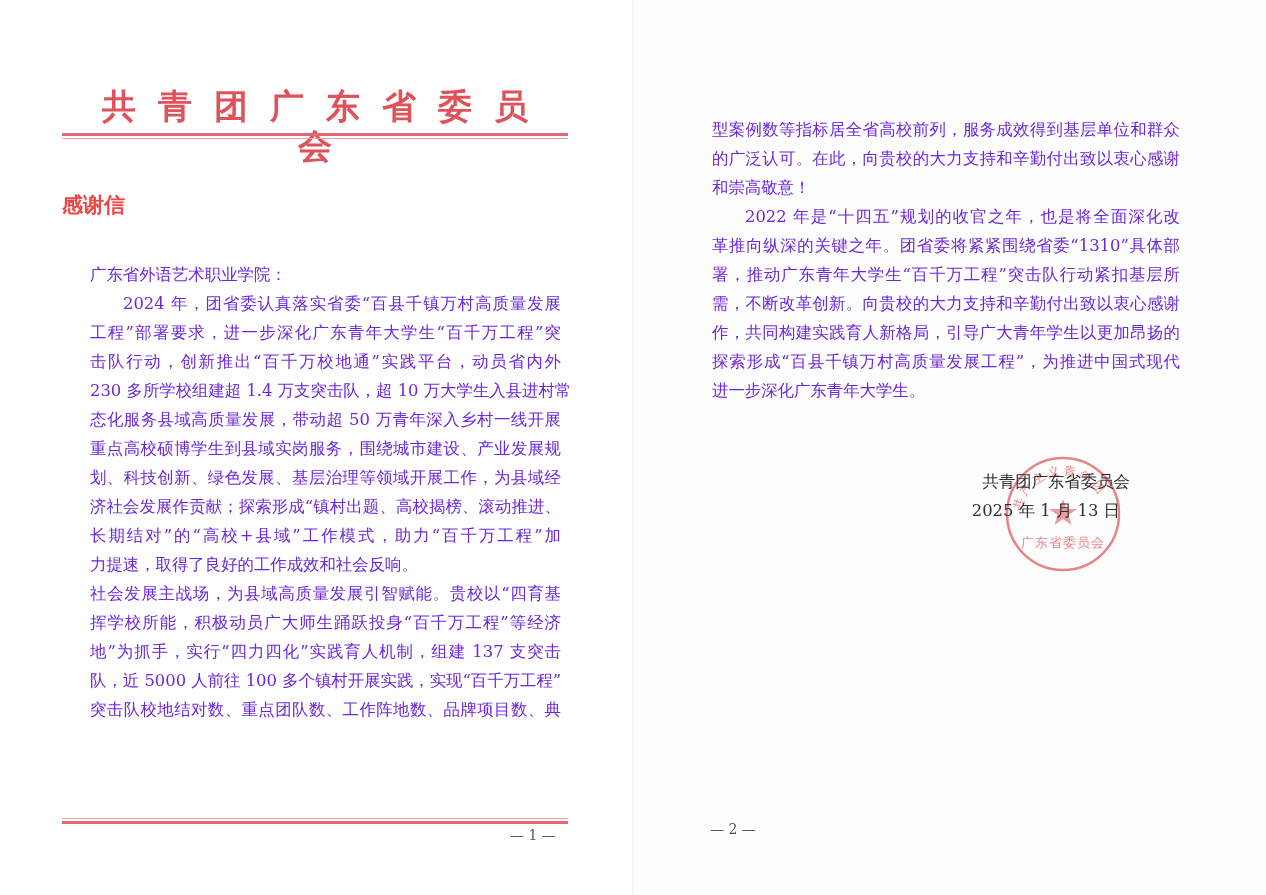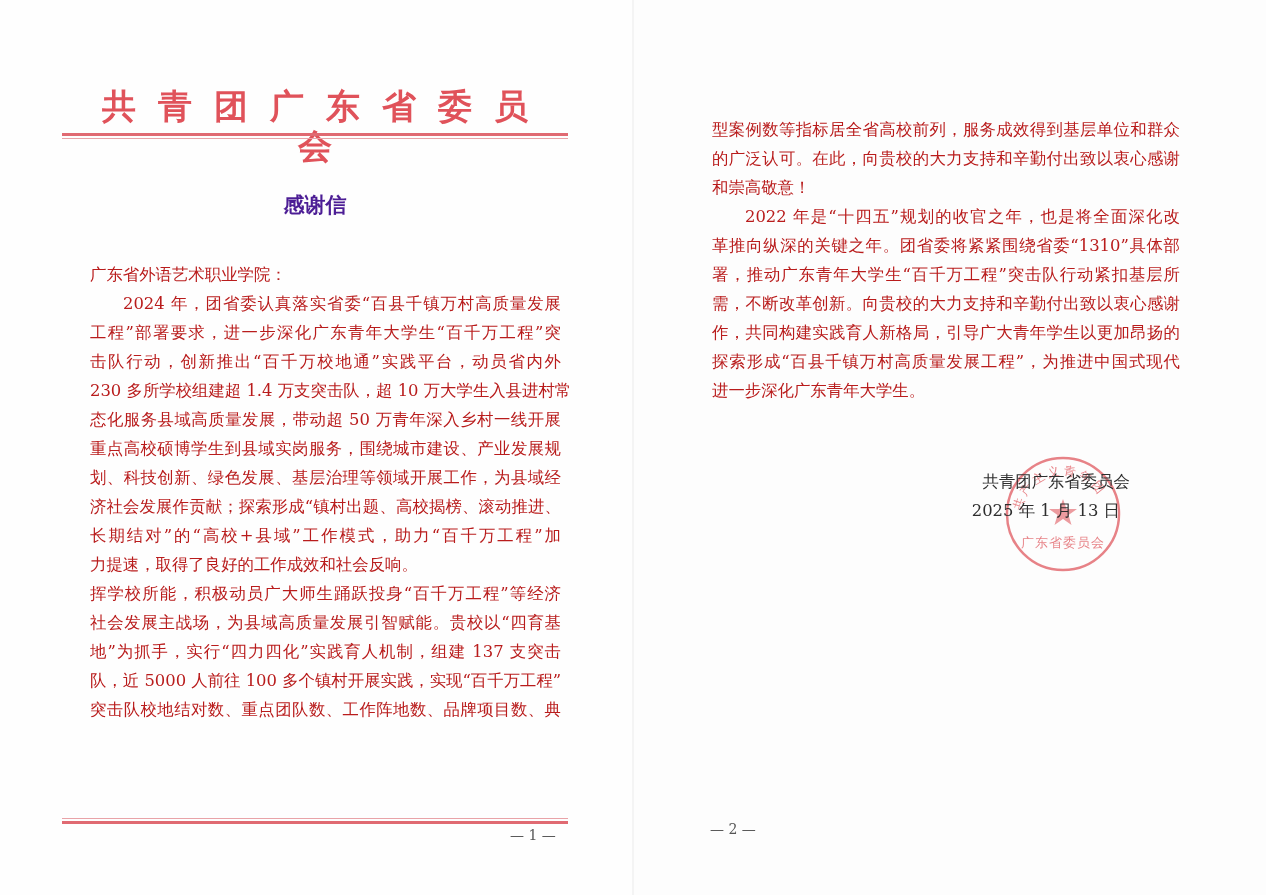--- a/index.html
+++ b/index.html
@@ -63,33 +63,32 @@
     }
     .rule.bottom .thin { margin-top: 0; margin-bottom: 2px; }
     #rule-top { top: 133px; }
     #rule-bottom { top: 818px; }
 
     .doc-title {
       position: absolute;
       left: 62px;
       top: 191px;
       width: 506px;
-      text-align: center;
       font-size: 21px;
       font-weight: bold;
-      color: #4c1d95;
+      color: #ef4444;
       line-height: 28px;
     }
 
     
     .text-block {
       position: absolute;
       font-size: 16.4px;
       line-height: 29px;
-      color: #b91c1c;
+      color: #6d28d9;
     }
     #left-body { left: 90px; top: 260px; width: 471px; }
     #right-body { left: 712px; top: 115px; width: 468px; }
     .line {
       display: block;
       height: 29px;
       white-space: nowrap;
       text-align: justify;
       text-align-last: justify;
     }
@@ -152,22 +151,22 @@
     <span class="line indent">2024 年，团省委认真落实省委“百县千镇万村高质量发展</span>
     <span class="line">工程”部署要求，进一步深化广东青年大学生“百千万工程”突</span>
     <span class="line">击队行动，创新推出“百千万校地通”实践平台，动员省内外</span>
     <span class="line">230 多所学校组建超 1.4 万支突击队，超 10 万大学生入县进村常</span>
     <span class="line">态化服务县域高质量发展，带动超 50 万青年深入乡村一线开展</span>
     <span class="line">重点高校硕博学生到县域实岗服务，围绕城市建设、产业发展规</span>
     <span class="line">划、科技创新、绿色发展、基层治理等领域开展工作，为县域经</span>
     <span class="line">济社会发展作贡献；探索形成“镇村出题、高校揭榜、滚动推进、</span>
     <span class="line">长期结对”的“高校+县域”工作模式，助力“百千万工程”加</span>
     <span class="line last">力提速，取得了良好的工作成效和社会反响。</span>
+    <span class="line">社会发展主战场，为县域高质量发展引智赋能。贵校以“四育基</span>
     <span class="line">挥学校所能，积极动员广大师生踊跃投身“百千万工程”等经济</span>
-    <span class="line">社会发展主战场，为县域高质量发展引智赋能。贵校以“四育基</span>
     <span class="line">地”为抓手，实行“四力四化”实践育人机制，组建 137 支突击</span>
     <span class="line">队，近 5000 人前往 100 多个镇村开展实践，实现“百千万工程”</span>
     <span class="line">突击队校地结对数、重点团队数、工作阵地数、品牌项目数、典</span>
   </div>
 
   <div class="rule bottom" id="rule-bottom">
     <div class="thin"></div>
     <div class="thick"></div>
   </div>
   <div class="page-number" id="page-number-1">— 1 —</div>

